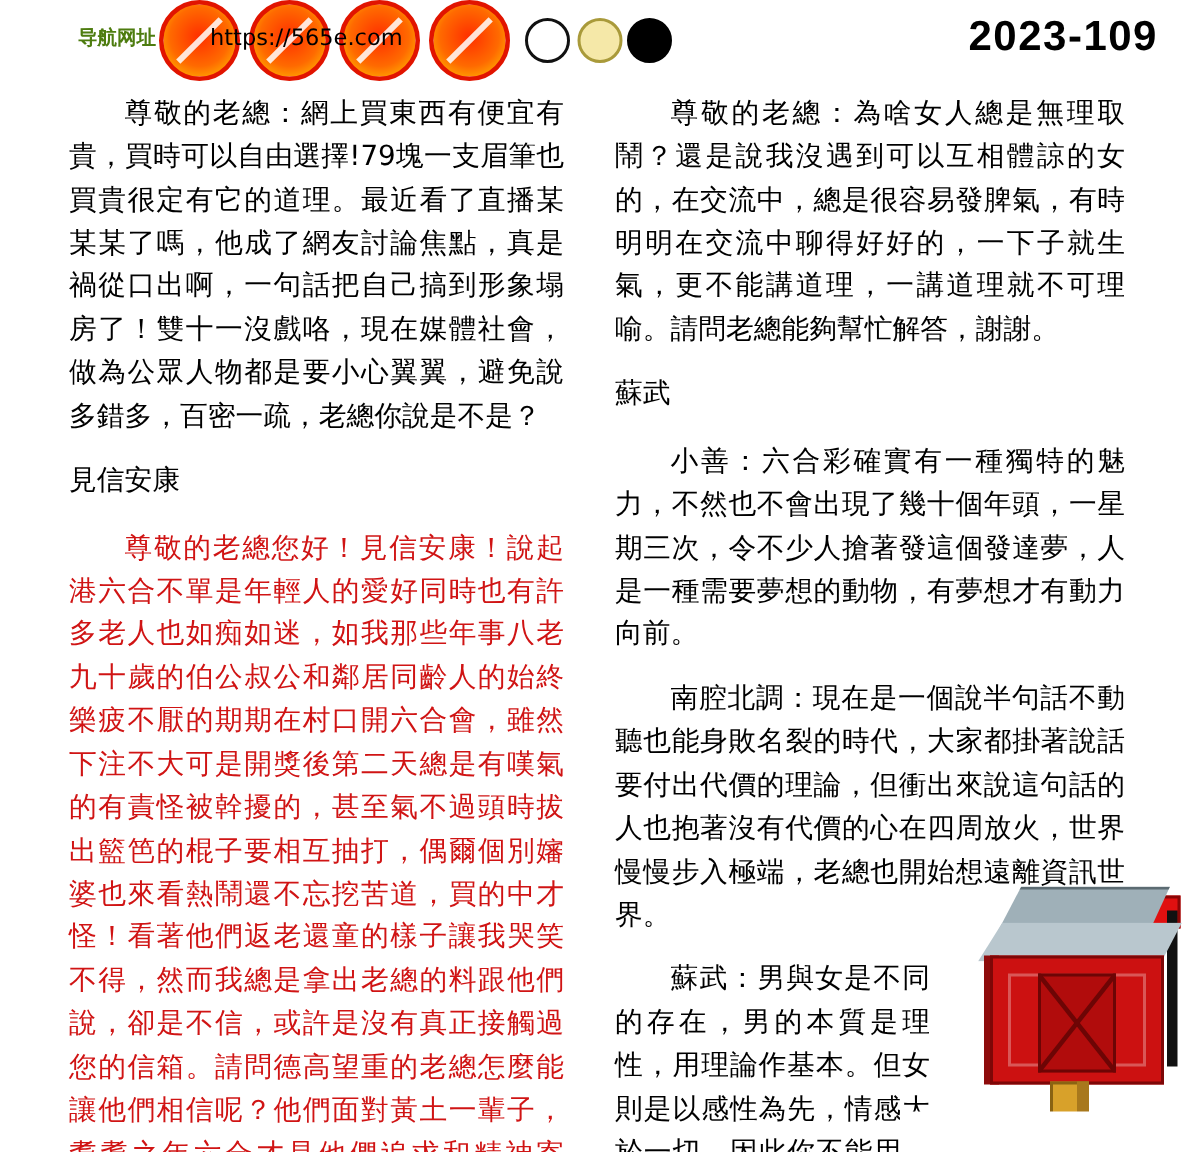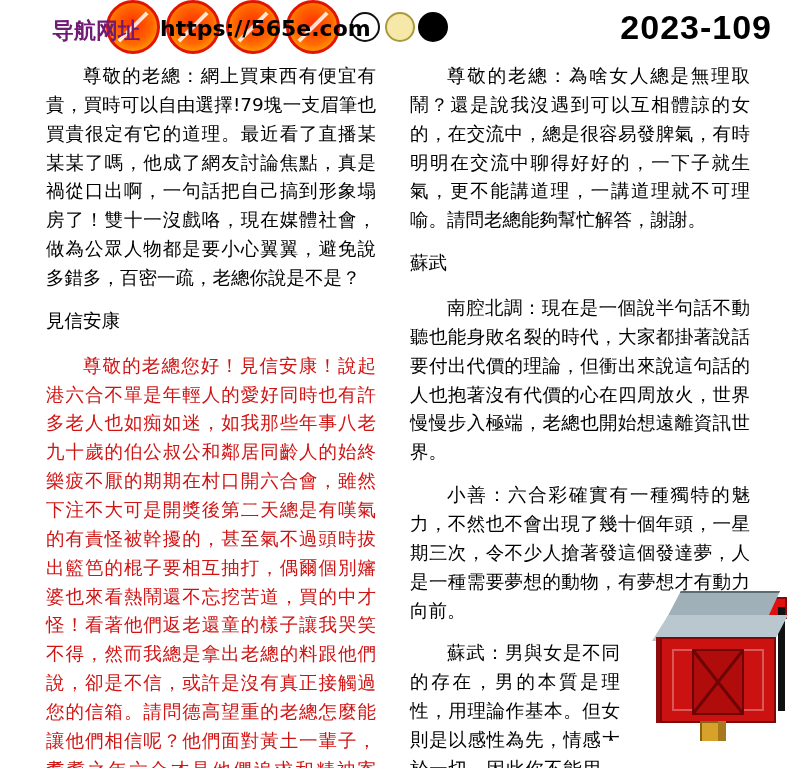--- a/index.html
+++ b/index.html
@@ -10,30 +10,29 @@
     position:relative;
     overflow:hidden;
   }
 
   
   #header{
     position:absolute;left:0;top:0;width:794px;height:56px;
   }
   .nav-label{
     position:absolute;left:52px;top:16px;
-    font-size:22px;font-weight:bold;color:#701a75;
+    font-size:13px;font-weight:bold;color:#4d7c0f;
     letter-spacing:0px;
     z-index:6;
   }
   .nav-url{
     position:absolute;left:140px;top:16px;
-    font-size:22px;font-weight:bold;color:#000;
+    font-size:15px;font-weight:normal;color:#000;
     z-index:6;
     font-family:"DejaVu Sans", sans-serif;
-    margin-left:20px;
   }
   
   .stamp{
     position:absolute;top:0px;width:54px;height:54px;border-radius:50%;
     background:radial-gradient(circle at 50% 45%, #ff2f00 0%, #ff6a00 55%, #ffd000 100%);
     border:3px solid #e11400;
     box-sizing:border-box;
     z-index:2;
   }
   .stamp:after{
@@ -52,21 +51,21 @@
     position:absolute;top:12px;width:30px;height:30px;border-radius:50%;
     border:2px solid #111;box-sizing:border-box;background:#fff;
     z-index:3;
   }
   .circ.c1{left:350px;background:#fff;}
   .circ.c2{left:385px;background:#f5e8a8;border-color:#a99a3a;}
   .circ.c3{left:418px;background:#000;border-color:#000;}
 
   .issue{
     position:absolute;right:22px;top:8px;
-    font-size:34px;font-weight:bold;color:#000;
+    font-size:28px;font-weight:bold;color:#000;
     letter-spacing:1px;
     font-family:"Liberation Sans", sans-serif;
   }
 
   
   .col{
     position:absolute;top:62px;
     font-size:18.5px;
     line-height:1.56;
     color:#000;
@@ -160,23 +159,23 @@
   <p class="sign">見信安康</p>
 
   <p class="para red">尊敬的老總您好！見信安康！說起港六合不單是年輕人的愛好同時也有許多老人也如痴如迷，如我那些年事八老九十歲的伯公叔公和鄰居同齡人的始終樂疲不厭的期期在村口開六合會，雖然下注不大可是開獎後第二天總是有嘆氣的有責怪被幹擾的，甚至氣不過頭時拔出籃笆的棍子要相互抽打，偶爾個別嬸婆也來看熱鬧還不忘挖苦道，買的中才怪！看著他們返老還童的樣子讓我哭笑不得，然而我總是拿出老總的料跟他們說，卻是不信，或許是沒有真正接觸過您的信箱。請問德高望重的老總怎麼能讓他們相信呢？他們面對黃土一輩子，耄耋之年六合才是他們追求和精神寄託。快樂的安享晚年也算是圓滿的一生，這是一件美妙的善事，若有緣份讓我登出來吧。祝您身體健康，生活愉快，合家歡樂！</p>
 
 </div>
 
 <div class="col right">
   <p class="para">尊敬的老總：為啥女人總是無理取鬧？還是說我沒遇到可以互相體諒的女的，在交流中，總是很容易發脾氣，有時明明在交流中聊得好好的，一下子就生氣，更不能講道理，一講道理就不可理喻。請問老總能夠幫忙解答，謝謝。</p>
   <p class="sign">蘇武</p>
 
+  <p class="para">小善：六合彩確實有一種獨特的魅力，不然也不會出現了幾十個年頭，一星期三次，令不少人搶著發這個發達夢，人是一種需要夢想的動物，有夢想才有動力向前。</p>
+
   <p class="para">南腔北調：現在是一個說半句話不動聽也能身敗名裂的時代，大家都掛著說話要付出代價的理論，但衝出來說這句話的人也抱著沒有代價的心在四周放火，世界慢慢步入極端，老總也開始想遠離資訊世界。</p>
-
-  <p class="para">小善：六合彩確實有一種獨特的魅力，不然也不會出現了幾十個年頭，一星期三次，令不少人搶著發這個發達夢，人是一種需要夢想的動物，有夢想才有動力向前。</p>
 
   <p class="para narrow">蘇武：男與女是不同的存在，男的本質是理性，用理論作基本。但女則是以感性為先，情感大於一切，因此你不能用自己的角度分析對方。</p>
 </div>
 
 <div id="mailbox">
   <div class="mb-flag"></div>
   <div class="mb-flag-pole"></div>
   <div class="mb-barn-roof"></div>
   <div class="mb-barn-roof2"></div>
   <div class="mb-side"></div>

